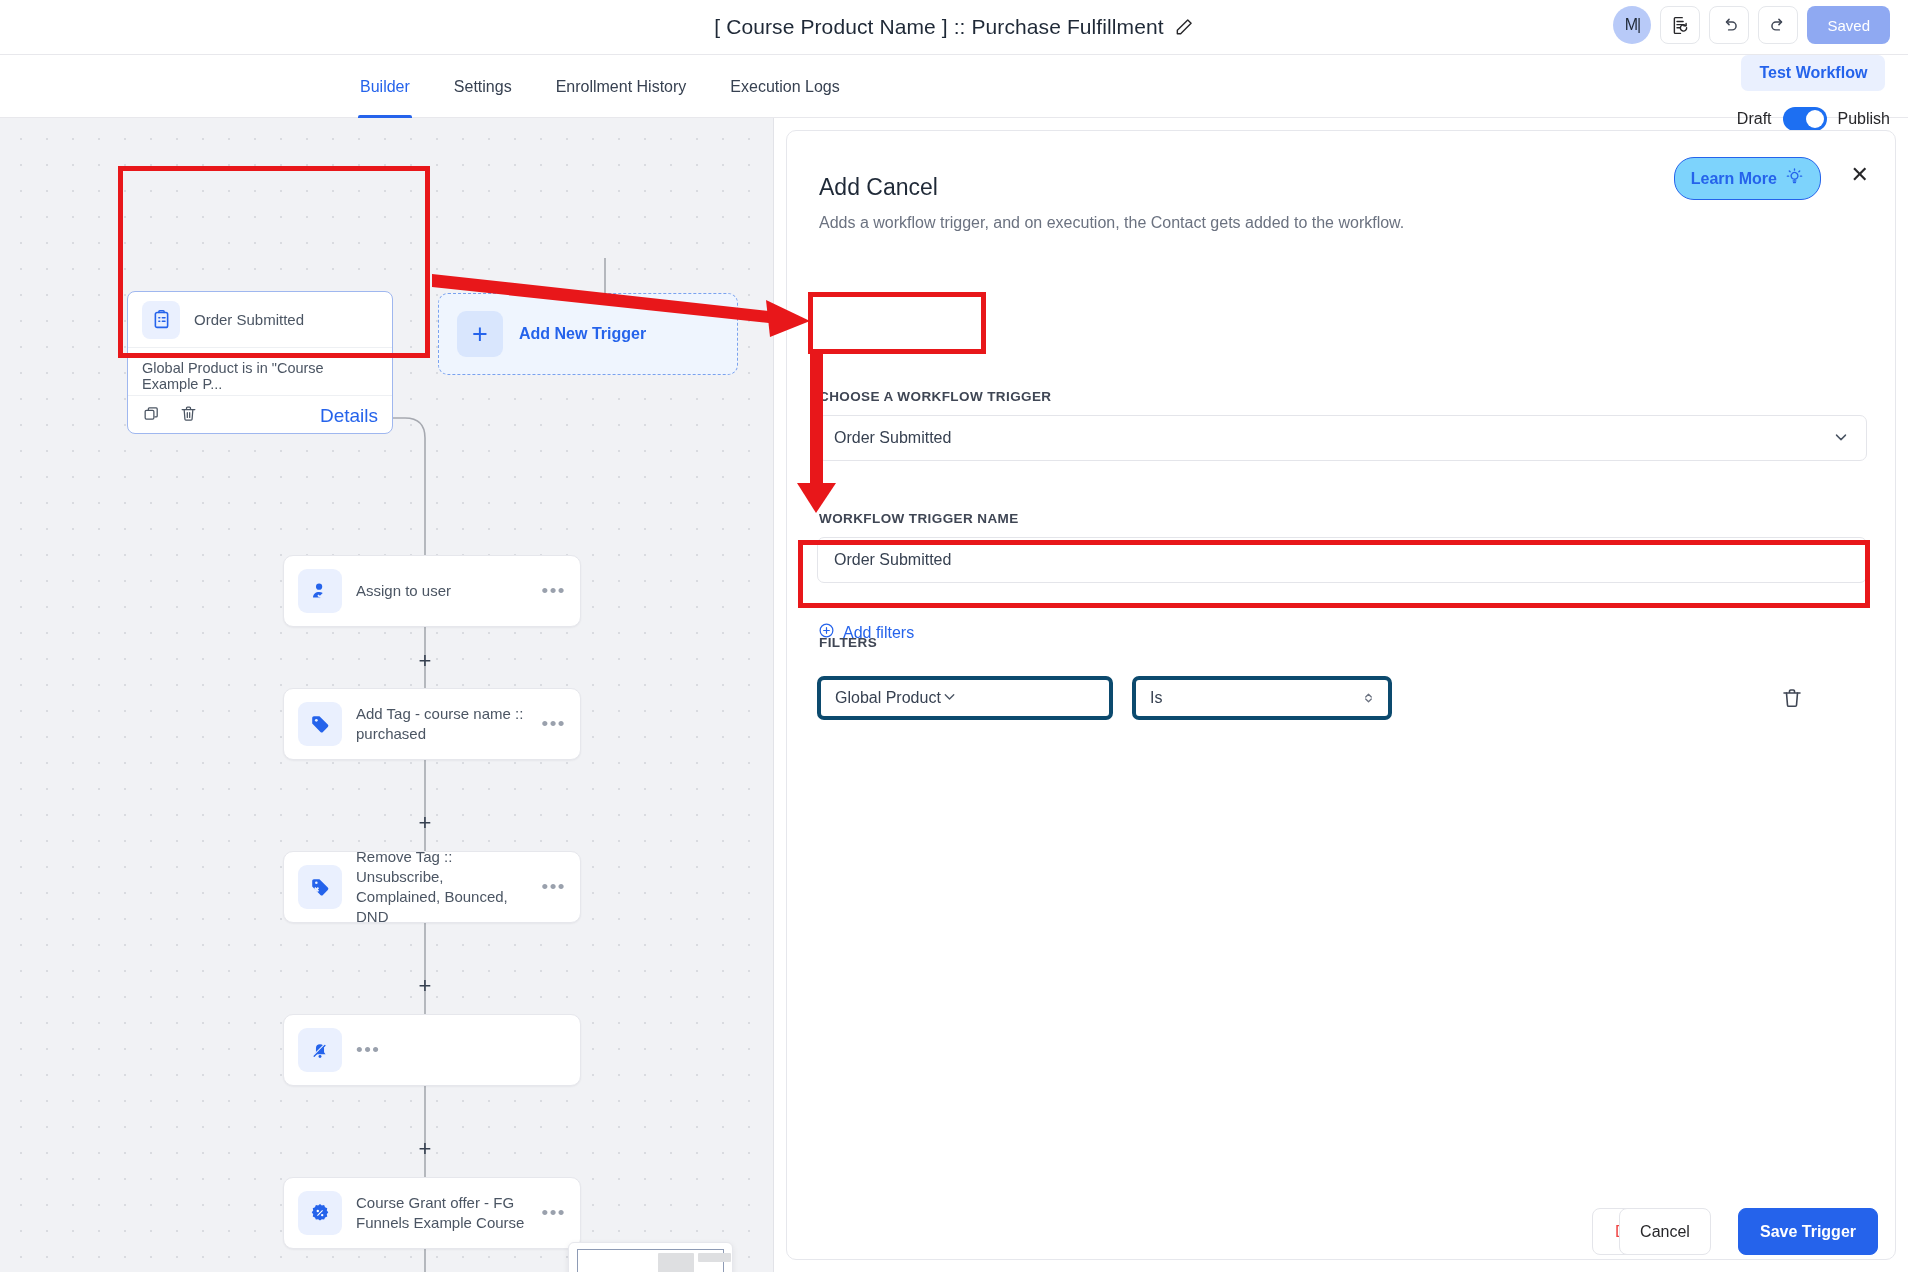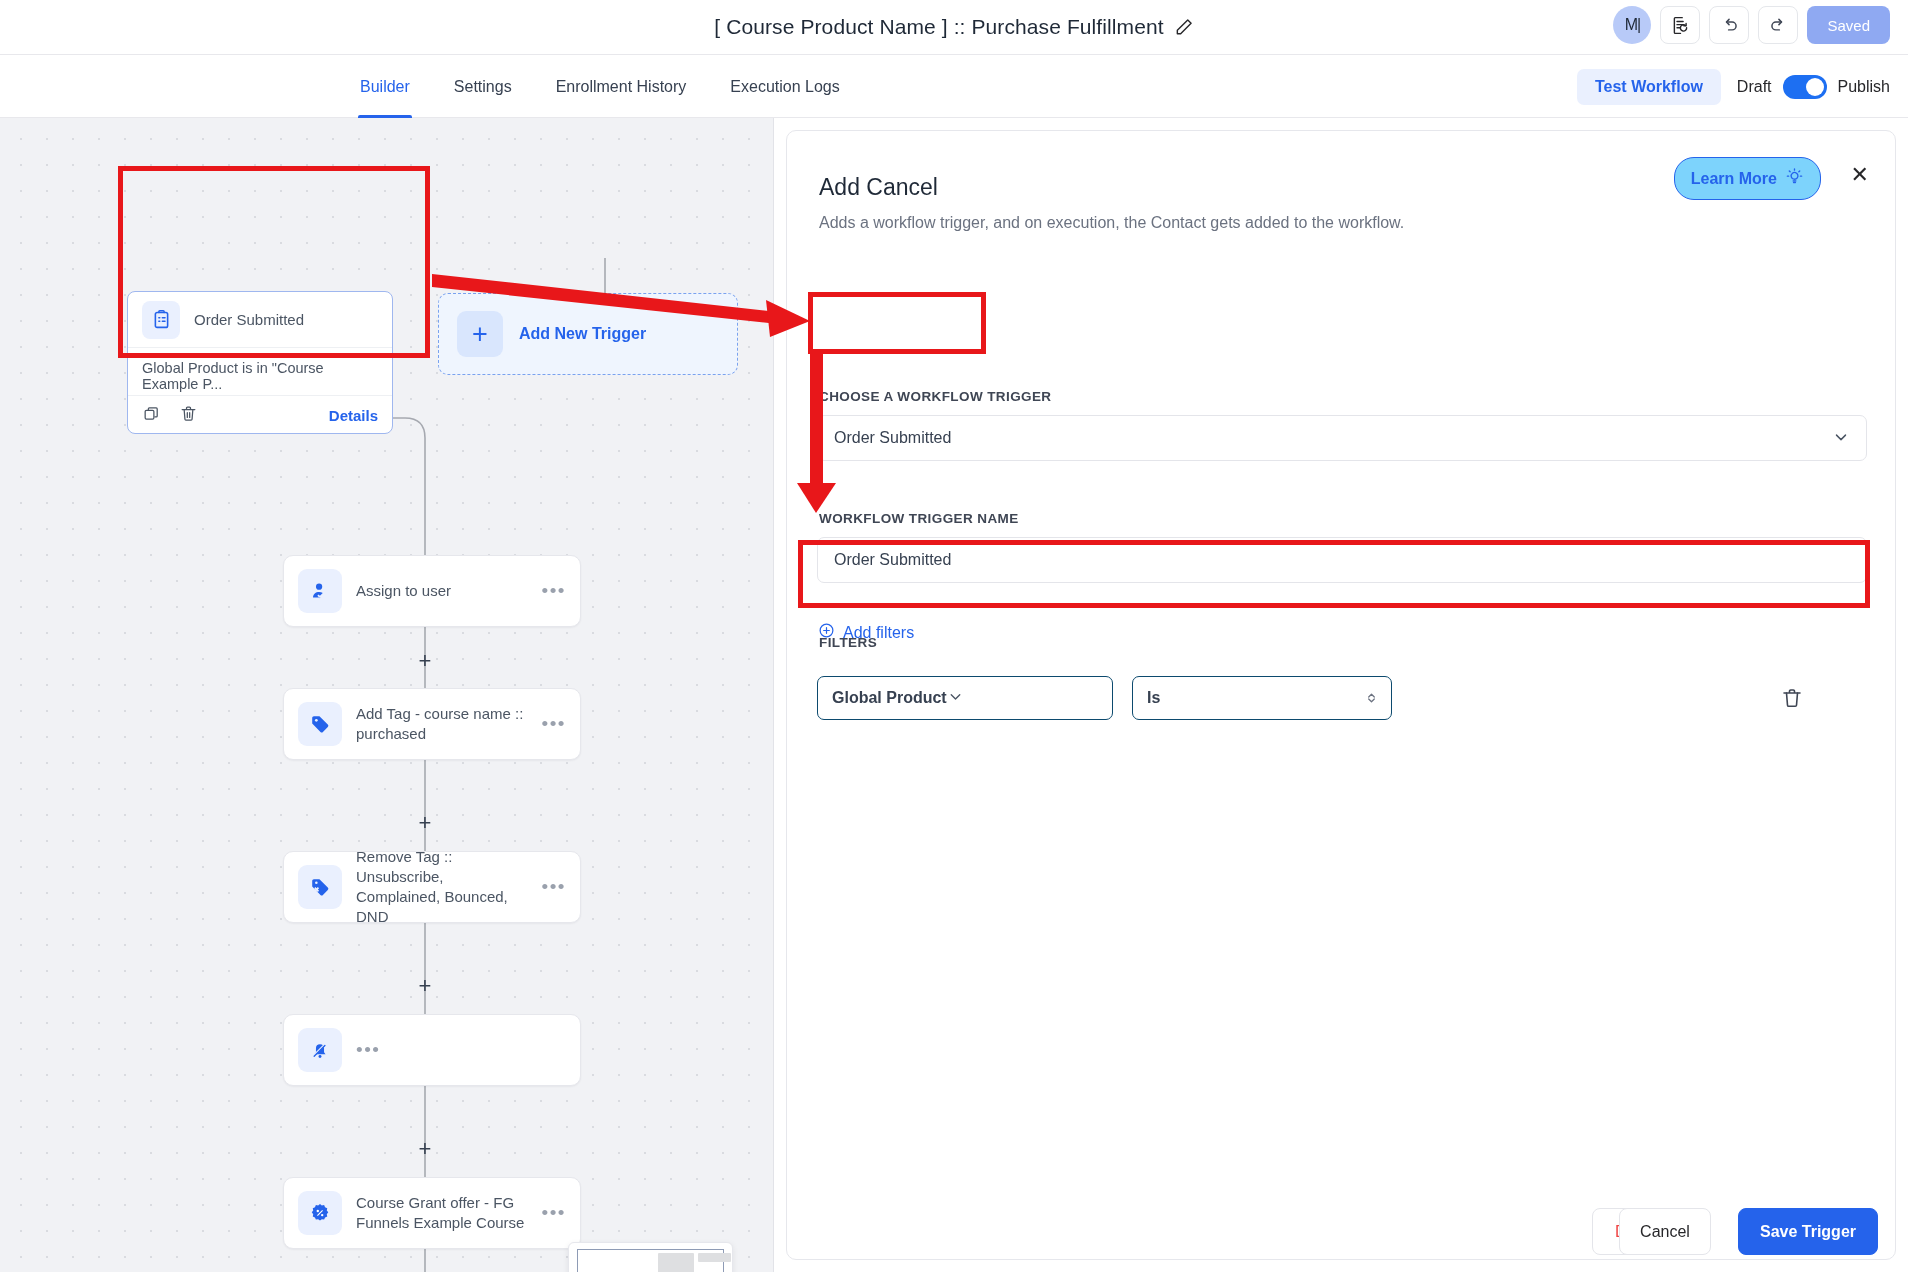--- a/index.html
+++ b/index.html
@@ -52,21 +52,21 @@
   .tab{
     display:flex;align-items:center;height:63px;font-size:16px;color:#374151;
     position:relative; padding:0 2px;
   }
   .tab.active{ color:#2563eb; }
   .tab.active:after{
     content:''; position:absolute; left:0; right:0; bottom:0; height:3px; background:#2563eb;
     border-radius:2px 2px 0 0;
   }
   .tab-right{
-    position:absolute; right:18px; top:0; height:63px; display:flex; align-items:center; gap:16px;
+    position:absolute; right:18px; top:0; height:63px; display:flex; align-items:center; gap:16px;flex-direction:column;
   }
   .test-wf{
     background:#eaf0fe; color:#2563eb; font-size:16px; font-weight:bold;
     padding:9px 18px; border-radius:7px;
   }
   .toggle-wrap{ display:flex; align-items:center; gap:11px; font-size:16px; color:#27272a; }
   .toggle{
     width:44px;height:24px;border-radius:12px;background:#1d6ff2;position:relative;
   }
   .toggle .knob{
@@ -105,21 +105,21 @@
   }
   .trig-head{ display:flex;align-items:center;gap:14px;height:56px;padding:0 14px;
                border-bottom:1px solid #eef0f3; }
   .trig-ico{ width:38px;height:38px;border-radius:8px;background:#eaf0fe;
              display:flex;align-items:center;justify-content:center; }
   .trig-title{ font-size:15px;color:#4b5563; }
   .trig-body{ padding:12px 14px 0 14px;font-size:14.5px;color:#4b5563;height:47px; }
   .trig-foot{ border-top:1px solid #eef0f3;height:40px;display:flex;align-items:center;
               padding:0 14px;gap:18px; }
   .trig-foot .spacer{ flex:1; }
-  .details-link{ color:#2563eb;font-size:15px;font-weight:bold; }
+  .details-link{ color:#2563eb;font-size:19px;font-weight:normal; }
 
   .add-trigger{
     position:absolute; left:438px; top:175px; width:300px; height:82px;
     background:#eff5fe;border:1.6px dashed #7aa2ef;border-radius:10px;
     display:flex;align-items:center;gap:16px;padding:0 18px;
   }
   .add-trigger .plus-box{
     width:46px;height:46px;border-radius:9px;background:#d9e6fd;
     display:flex;align-items:center;justify-content:center;
     font-size:27px;color:#2563eb;font-weight:300;
@@ -158,22 +158,22 @@
   .field .caret{ position:absolute;right:16px;color:#6b7280;font-size:13px; }
   .learn{
     position:absolute;right:74px;top:26px;border:1px solid #2563eb;border-radius:20px;
     background:#7dd3fc;color:#2563eb;font-size:16px;font-weight:bold;
     padding:9px 16px;display:flex;align-items:center;gap:8px;
   }
   .close-x{ position:absolute;right:26px;top:33px;font-size:22px;color:#27272a;line-height:1; }
 
   .filter-row{ position:absolute;left:30px;top:545px;width:1050px;height:44px; }
   .fsel{
-    position:absolute;height:44px;background:#fff;border:1px solid #0c4a6e;border-radius:7px;
-    display:flex;align-items:center;padding:0 14px;font-size:16px;color:#374151;font-weight:bold;
+    position:absolute;height:44px;background:#fff;border:4px solid #0c4a6e;border-radius:7px;
+    display:flex;align-items:center;padding:0 14px;font-size:16px;color:#374151;
   }
   .updown{ position:absolute;right:12px;display:flex;flex-direction:column;
            line-height:7px;color:#6b7280;font-size:10px; }
   .add-filters{
     position:absolute;left:818px;top:622px;color:#2563eb;font-size:16px;
     display:flex;align-items:center;gap:8px;
   }
 
   .btn{
     position:absolute;height:47px;border-radius:8px;display:flex;align-items:center;

